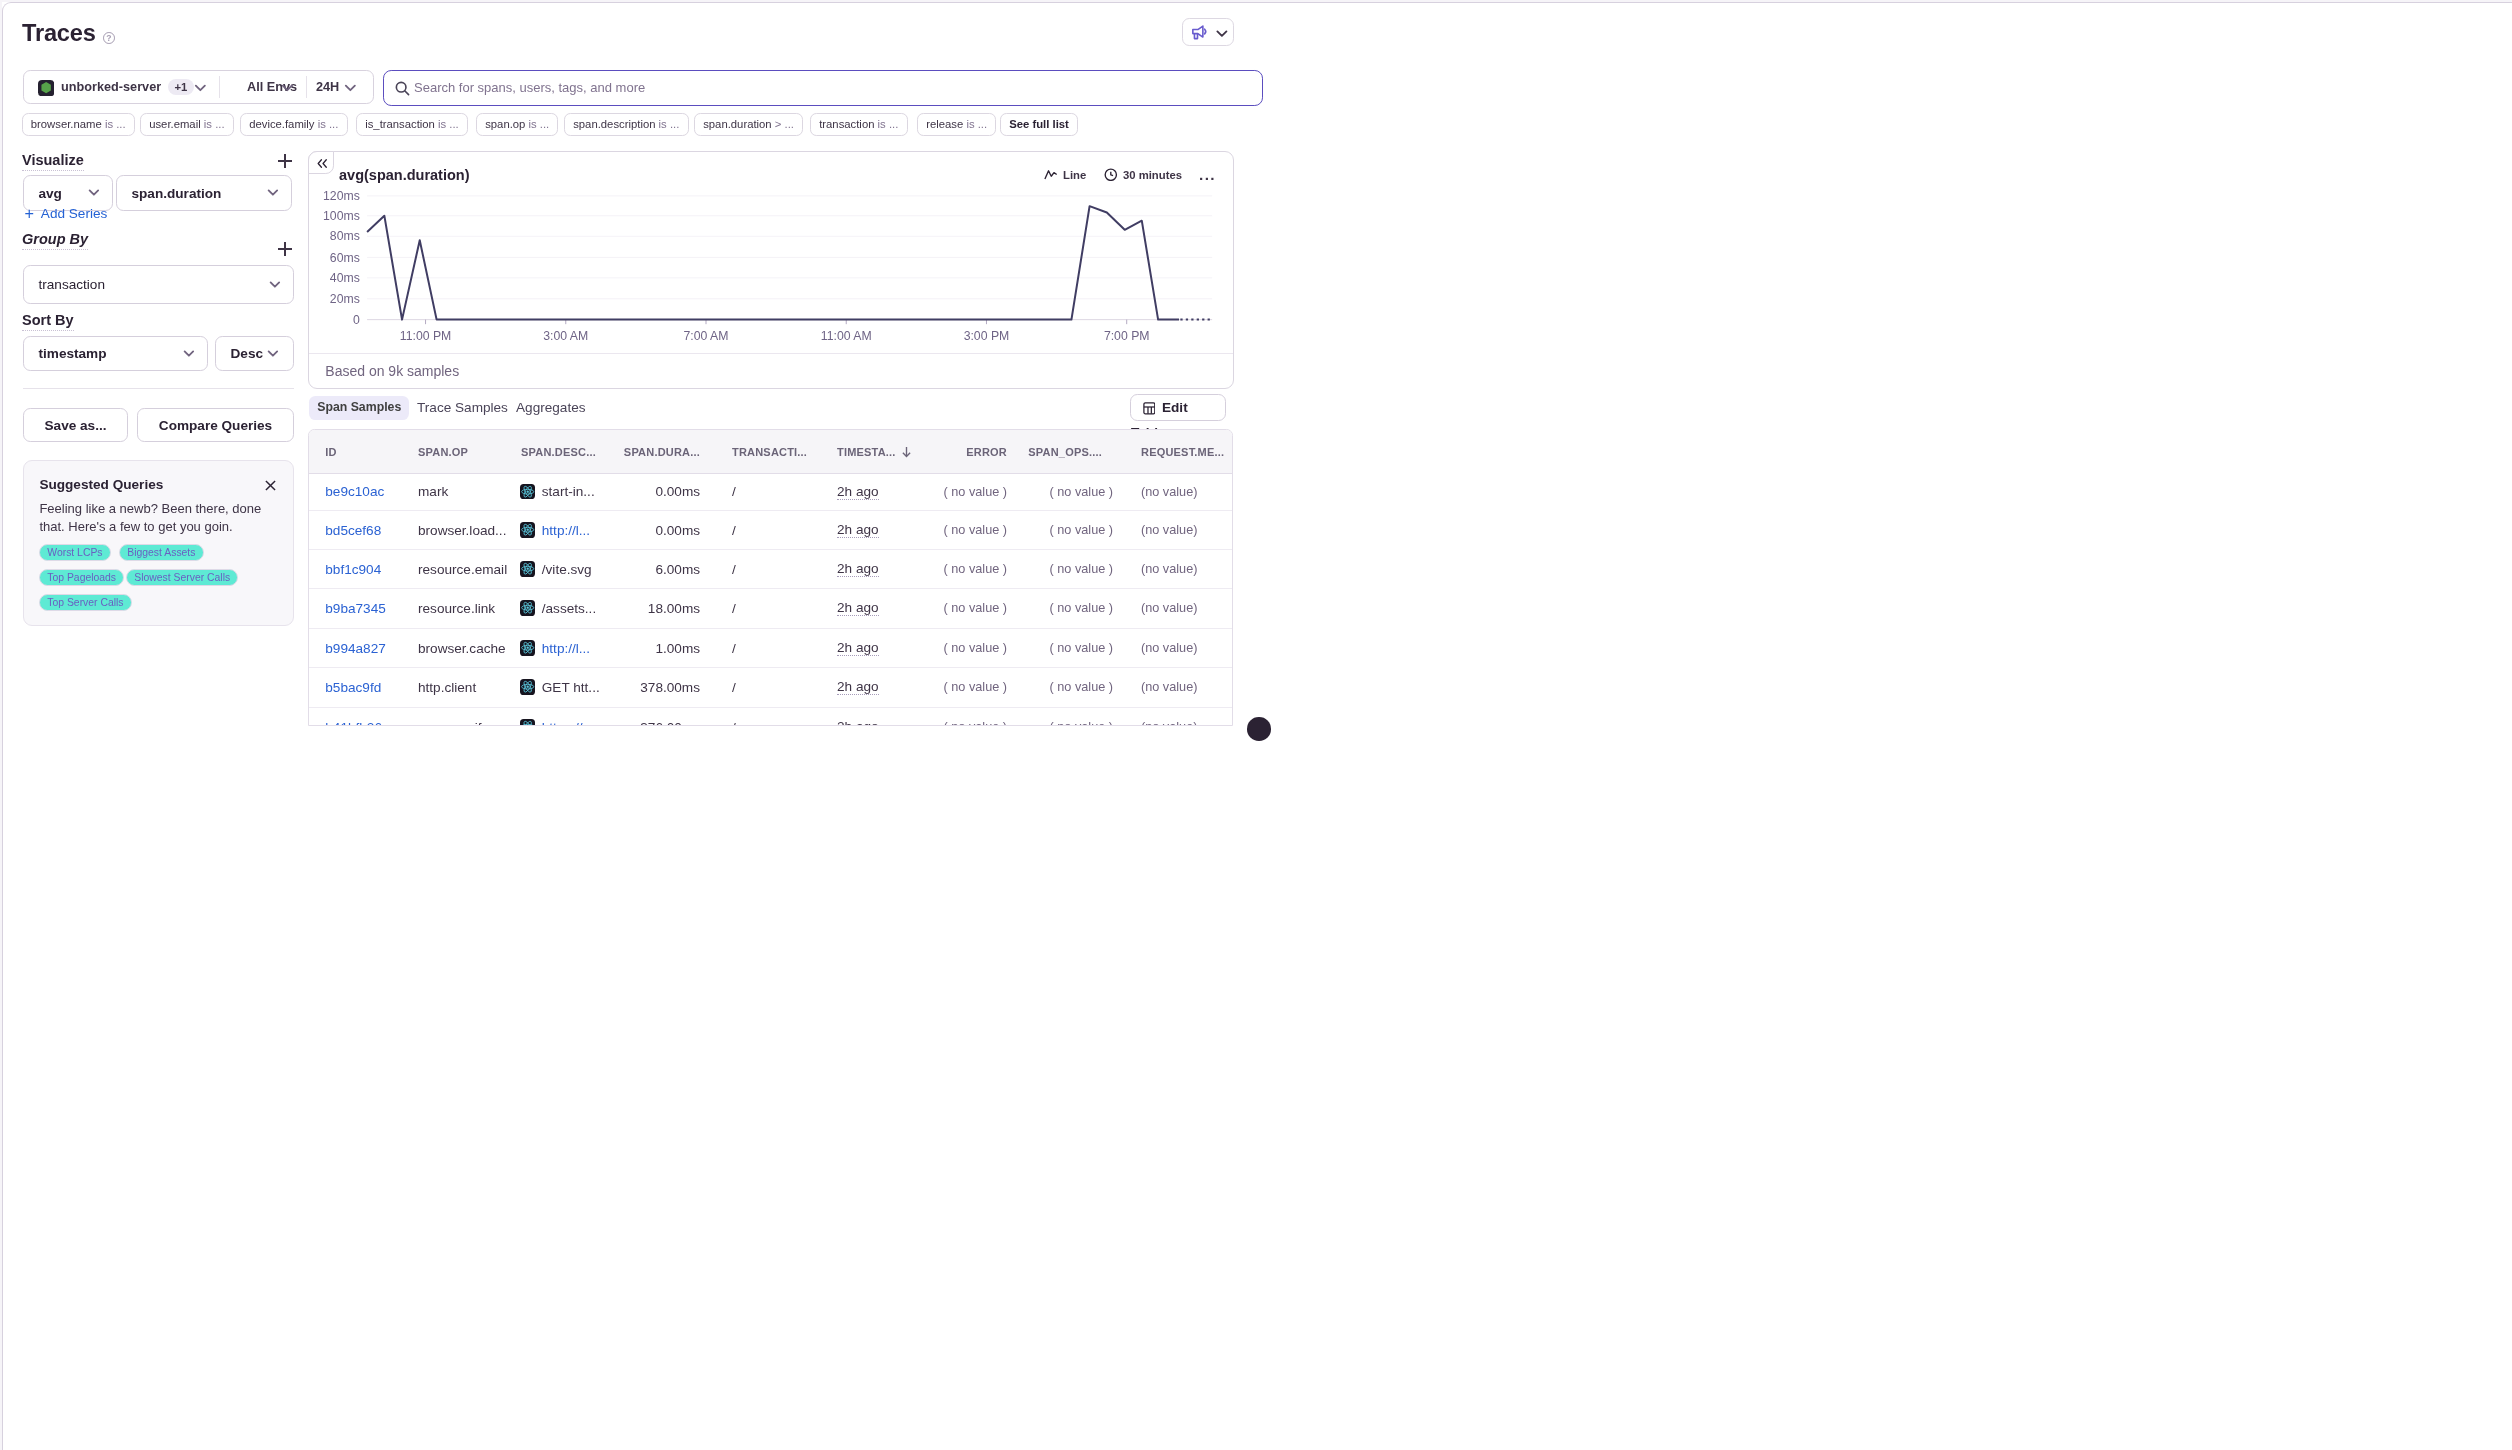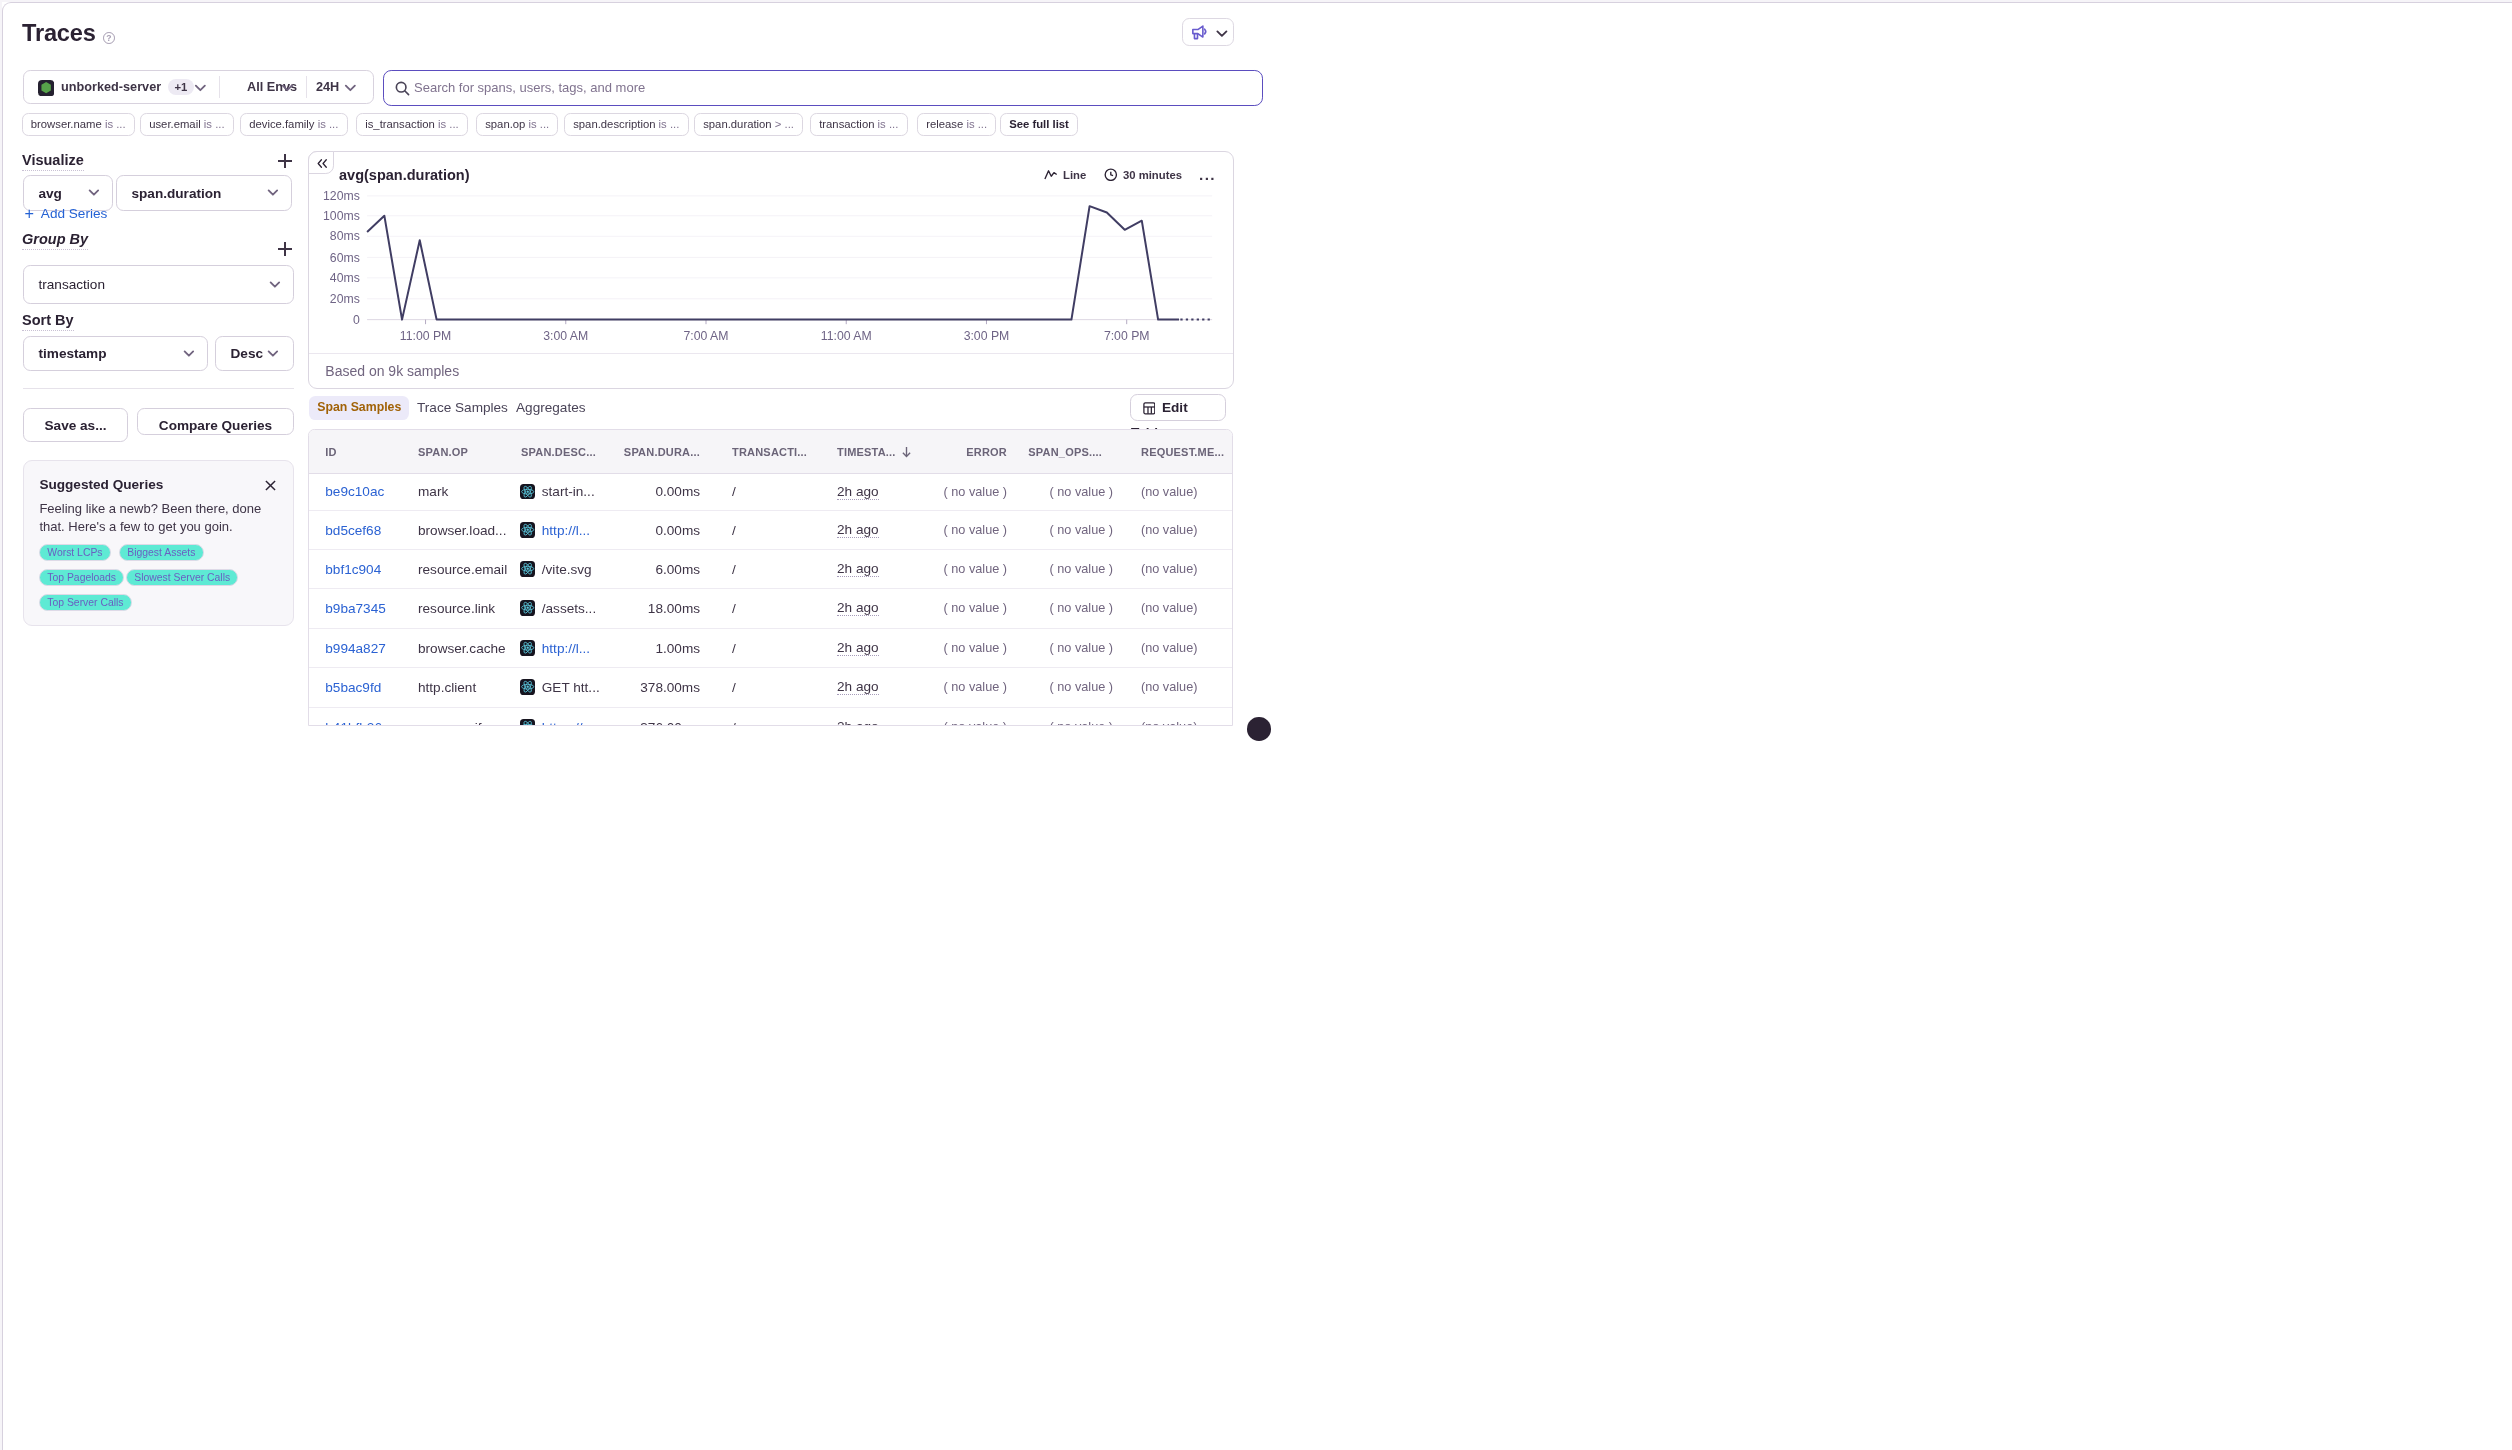--- a/index.html
+++ b/index.html
@@ -55,21 +55,21 @@
 .cpanel { position:absolute; left:308px; top:151px; width:926px; height:238px; border:0.9px solid #dbd6e1; border-radius:9px; background:#fff; }
 .collapse { position:absolute; left:-0.9px; top:-0.9px; width:26px; height:23px; background:#fff; border:0.9px solid #dbd6e1;
   border-top-left-radius:9px; border-bottom-right-radius:8.2px; }
 .ctitle { position:absolute; left:30px; top:15.4px; font-size:14.5px; font-weight:bold; color:#2b2233; }
 .clegend { position:absolute; top:10px; height:25.4px; display:flex; align-items:center; font-size:11.3px; font-weight:bold; color:#3e3446; }
 .csep { position:absolute; left:0; right:0; top:201px; height:0.9px; background:#ebe7ef; }
 .csamples { position:absolute; left:16.3px; top:211px; font-size:14px; color:#71657f; }
 
 
 .tabpill { position:absolute; left:309px; top:396px; height:23.6px; line-height:23.6px; padding:0 8.2px; background:#eceaf9;
-  border-radius:6.4px; font-size:12.3px; font-weight:bold; color:#a16207; }
+  border-radius:6.4px; font-size:12.3px; font-weight:bold; color:#404040; }
 .tab { position:absolute; top:396px; height:23.6px; line-height:23.6px; font-size:13.6px; color:#4a4458; }
 .edittable { position:absolute; left:1130px; top:394px; width:96px; height:27px; border:0.9px solid #d5cfdc; border-radius:7.3px;
   background:#fff; font-size:13.6px; font-weight:bold; color:#2b2233; line-height:25px; }
 .table { position:absolute; left:308px; top:429px; width:925px; height:297px; border:0.9px solid #e2dde8;
   border-radius:6.4px 6.4px 0 0; background:#fff; overflow:hidden; }
 .thead { position:absolute; left:0; right:0; top:0; height:44px; background:#f6f5f8; border-bottom:0.9px solid #e2dde8; }
 .th { position:absolute; top:0; height:44px; line-height:44px; font-size:11px; font-weight:bold; color:#6b6478; letter-spacing:0.2px; }
 .row { position:absolute; left:0; right:0; height:39px; border-top:0.9px solid #eeebf2; }
 .cell { position:absolute; top:0; height:100%; display:flex; align-items:center; font-size:13.6px; color:#3e3446; white-space:nowrap; }
 .cell.r { justify-content:flex-end; }
@@ -165,21 +165,21 @@
     </svg>
   </div>
   <div class="sel" style="left:215px; top:336px; width:79px; height:35px;">
     <div class="t b">Desc</div>
     <svg style="right:14.5px;" width="11.8" height="8.2" viewBox="0 0 13 9">
       <polyline class="chev" points="1.8,1.6 6.5,6.3 11.2,1.6"></polyline>
     </svg>
   </div>
   <div class="abs" style="left:23px; top:388px; width:271px; height:0.9px; background:#e6e2ea;"></div>
   <div class="btn" style="left:23px; top:408px; width:105px; height:34px; line-height:33px;">Save as...</div>
-  <div class="btn" style="left:137px; top:408px; width:157px; height:27px; line-height:33px;">Compare Queries</div>
+  <div class="btn" style="left:137px; top:408px; width:157px; height:34px; line-height:33px;">Compare Queries</div>
 
   <div class="sq">
     <h3>Suggested Queries</h3>
     <svg class="xicon" width="11" height="11" viewBox="0 0 12 12">
       <line x1="1" y1="1" x2="11" y2="11" stroke="#2b2233" stroke-width="1.6"></line>
       <line x1="11" y1="1" x2="1" y2="11" stroke="#2b2233" stroke-width="1.6"></line>
     </svg>
     <p>Feeling like a newb? Been there, done that. Here's a few to get you goin.</p>
     <div class="qchip" style="left:15px; top:83px;">Worst LCPs</div>
     <div class="qchip" style="left:95px; top:83px;">Biggest Assets</div>

